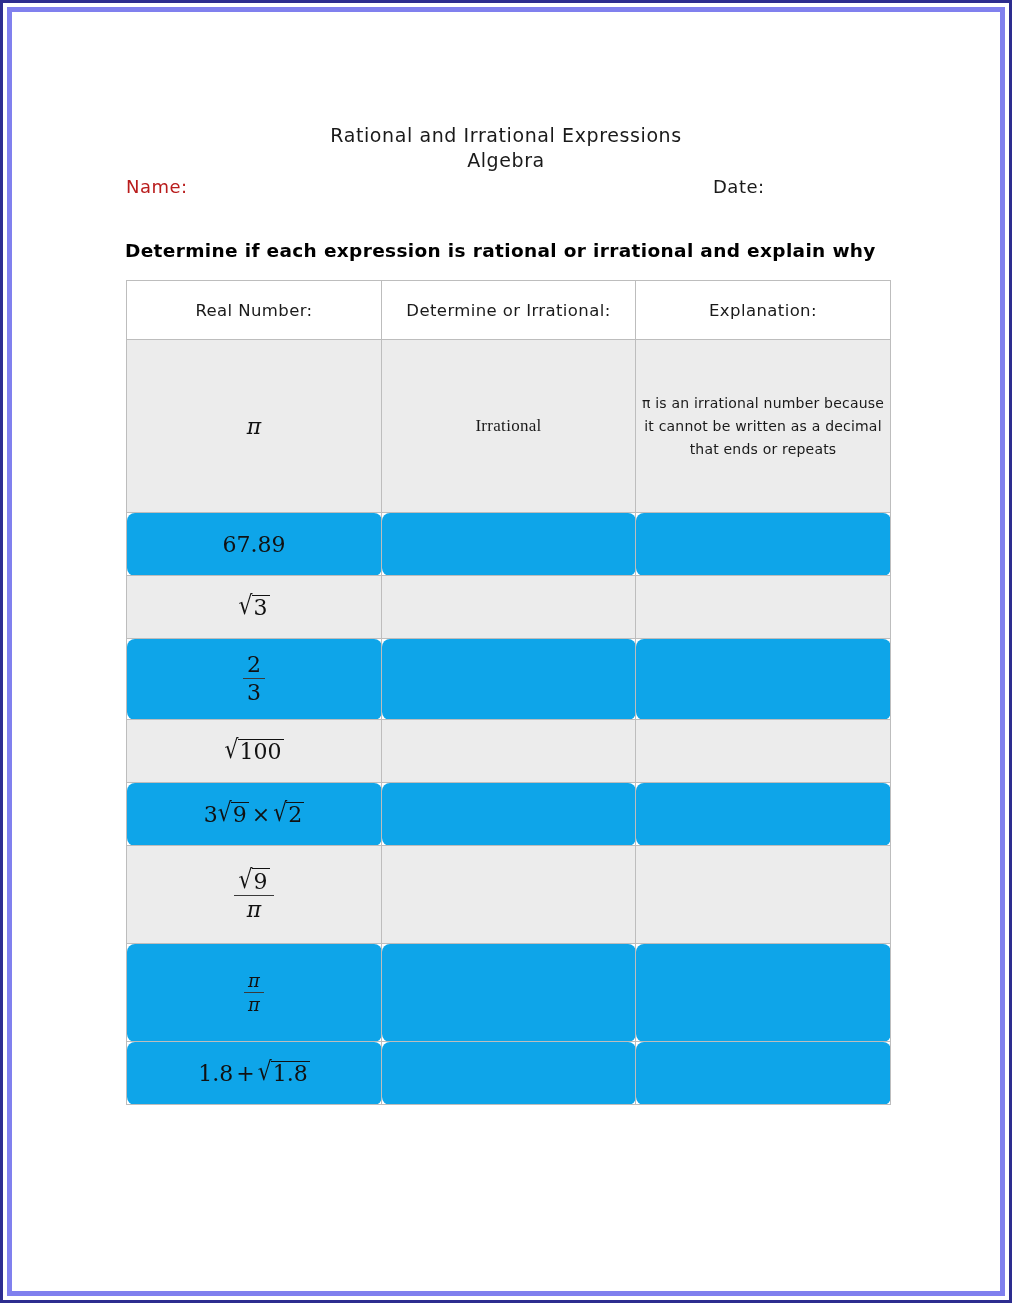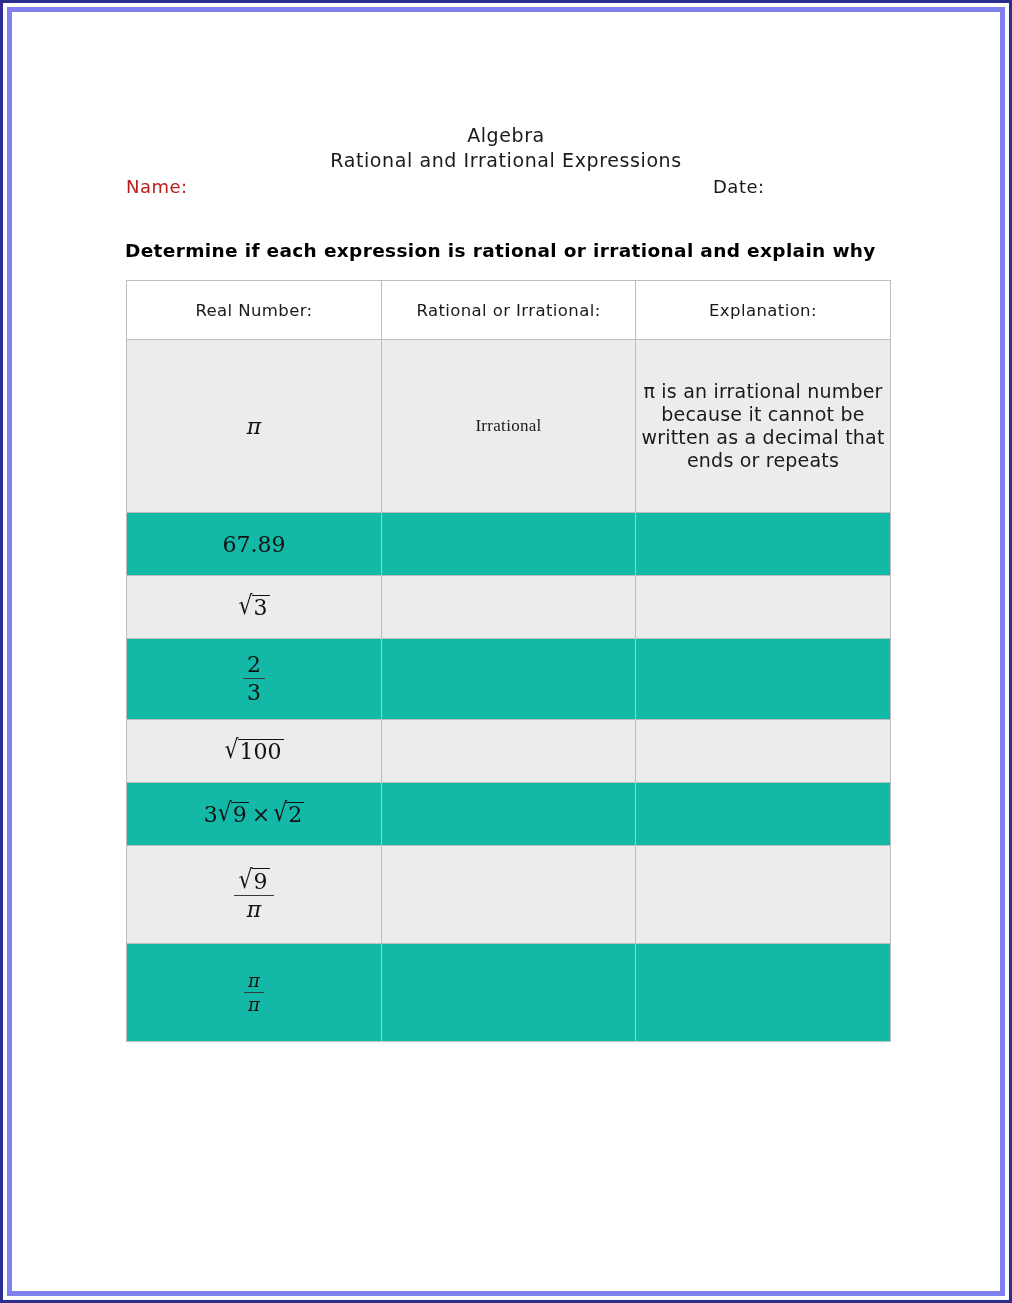--- a/index.html
+++ b/index.html
@@ -116,35 +116,35 @@
   thead th {
     background: #ffffff;
     height: 58px;
     font-size: 16.5px;
     font-weight: normal;
     letter-spacing: 0.4px;
     font-family: "DejaVu Sans", sans-serif;
   }
 
   tbody tr.shade td { background: #ececec; }
-  tbody tr.plain td { background: #14b8a6; }
+  tbody tr.plain td { background: #0ea5e9; border-radius: 8px; }
 
   .cell-num {
     font-family: "DejaVu Serif", serif;
     font-size: 22px;
     color: #111111;
   }
   .cell-type {
     font-family: Liberation Serif, serif;
     font-size: 17px;
     letter-spacing: 0.3px;
   }
   .cell-expl {
     font-family: "DejaVu Sans", sans-serif;
-    font-size: 19px;
+    font-size: 14px;
     line-height: 23px;
     padding: 6px 16px;
     letter-spacing: 0.2px;
   }
   .cell-expl .pi-upright {
     font-family: "DejaVu Sans", sans-serif;
     font-style: normal;
   }
 
   
@@ -201,41 +201,41 @@
 </style>
 </head>
 <body>
 
 <div class="page">
   <div class="page-inner-rule"></div>
 
   <div class="sheet">
 
     <div class="title-block">
+      <div class="title-line">Rational and Irrational Expressions</div>
       <div class="title-line">Algebra</div>
-      <div class="title-line">Rational and Irrational Expressions</div>
     </div>
 
     <div class="namedate">
       <span class="name-label">Name:</span>
       <span class="date-label">Date:</span>
     </div>
 
     <div class="instruction">Determine if each expression is rational or irrational and explain why</div>
 
     <table class="wsheet-table">
       <colgroup>
         <col class="c-num">
         <col class="c-type">
         <col class="c-expl">
       </colgroup>
       <thead>
         <tr>
           <th>Real Number:</th>
-          <th>Rational or Irrational:</th>
+          <th>Determine or Irrational:</th>
           <th>Explanation:</th>
         </tr>
       </thead>
       <tbody>
 
         <tr class="shade r-example">
           <td class="cell-num">
             <span class="math mi">π</span>
           </td>
           <td class="cell-type">
@@ -325,18 +325,25 @@
                 <span class="num mi">π</span>
                 <span class="den mi">π</span>
               </span>
             </span>
           </td>
           <td class="cell-type"></td>
           <td class="cell-expl"></td>
         </tr>
 
 
+        <tr class="plain r-short">
+          <td class="cell-num">
+            <span class="math"><span>1.8</span><span class="op">+</span><span class="sqrt"><span class="surd">√</span><span class="radicand">1.8</span></span></span>
+          </td>
+          <td class="cell-type"></td>
+          <td class="cell-expl"></td>
+        </tr>
 
       </tbody>
     </table>
 
   </div>
 </div>
 
 </body></html>

